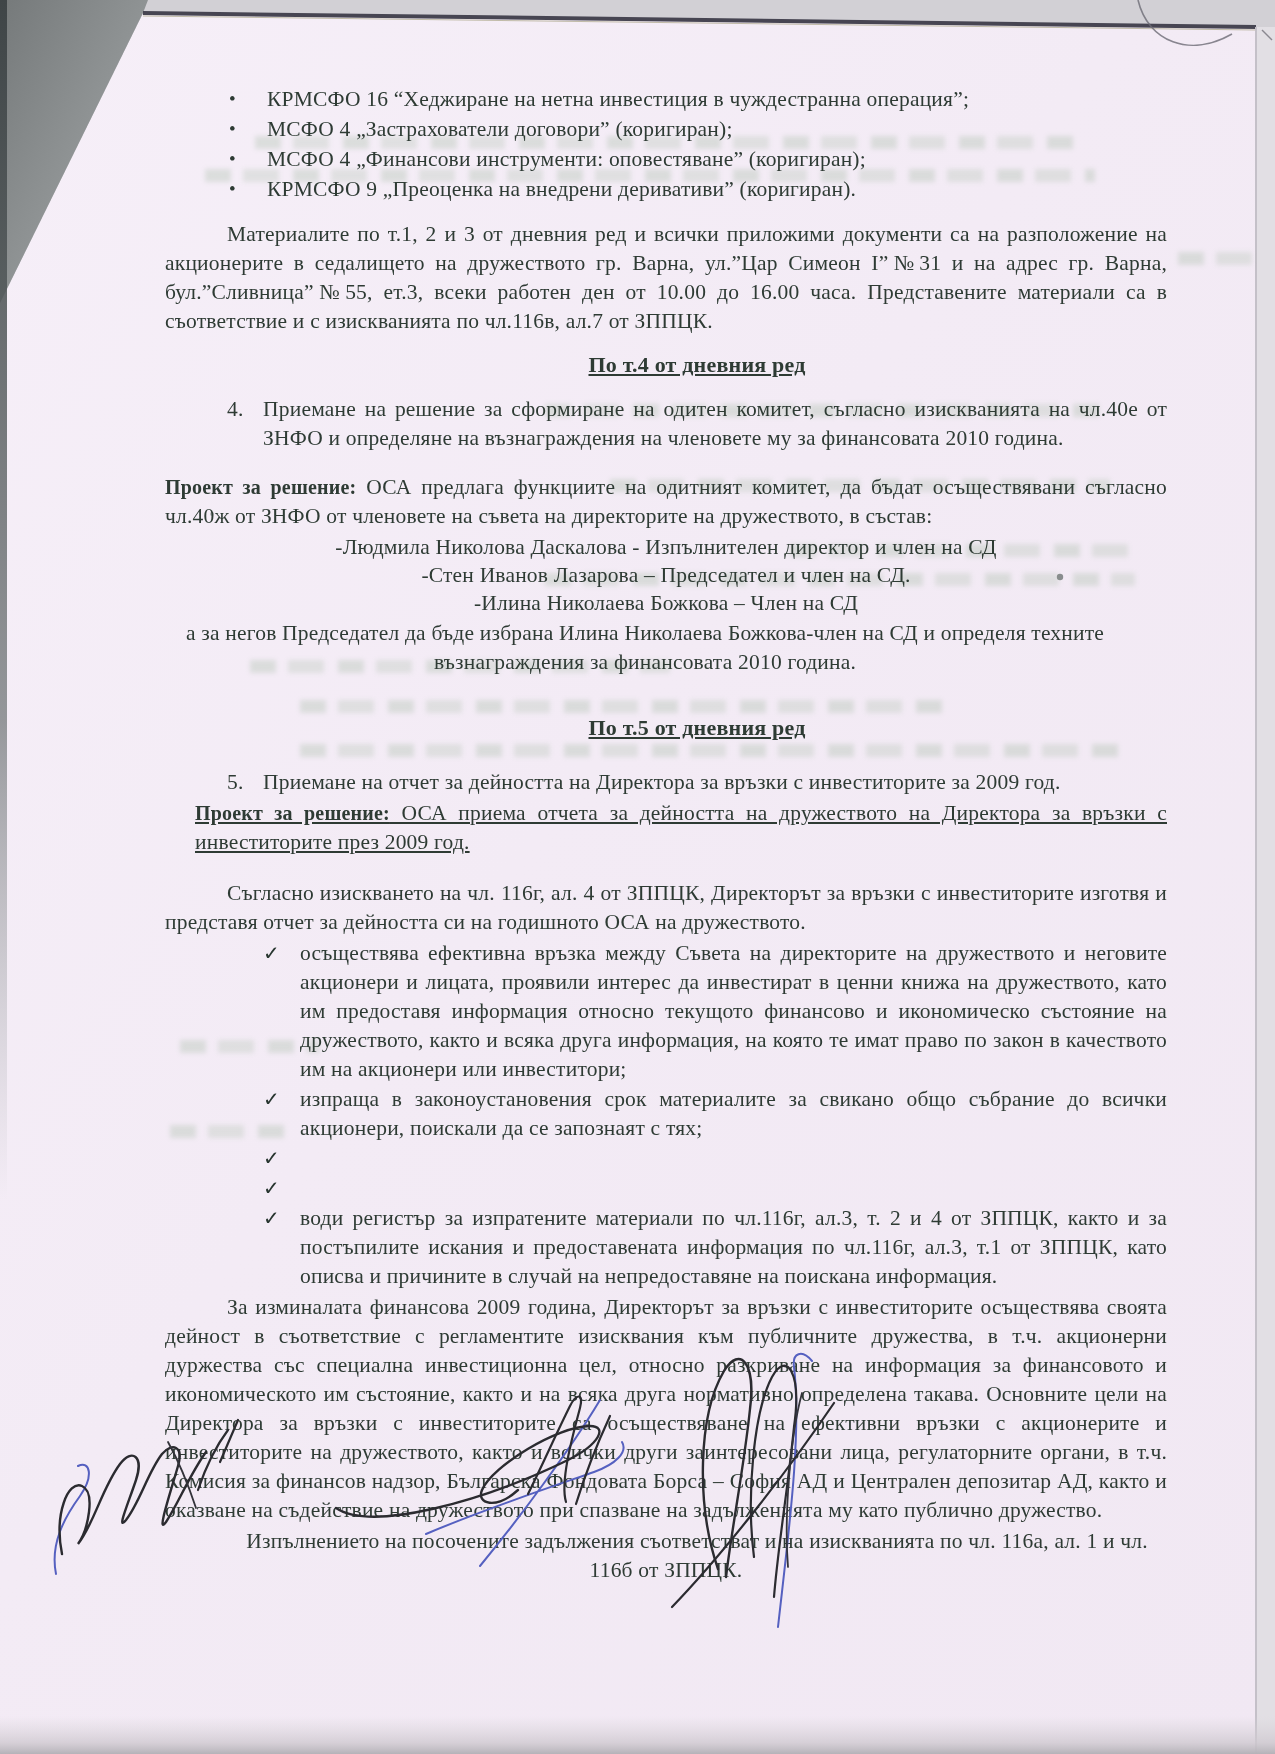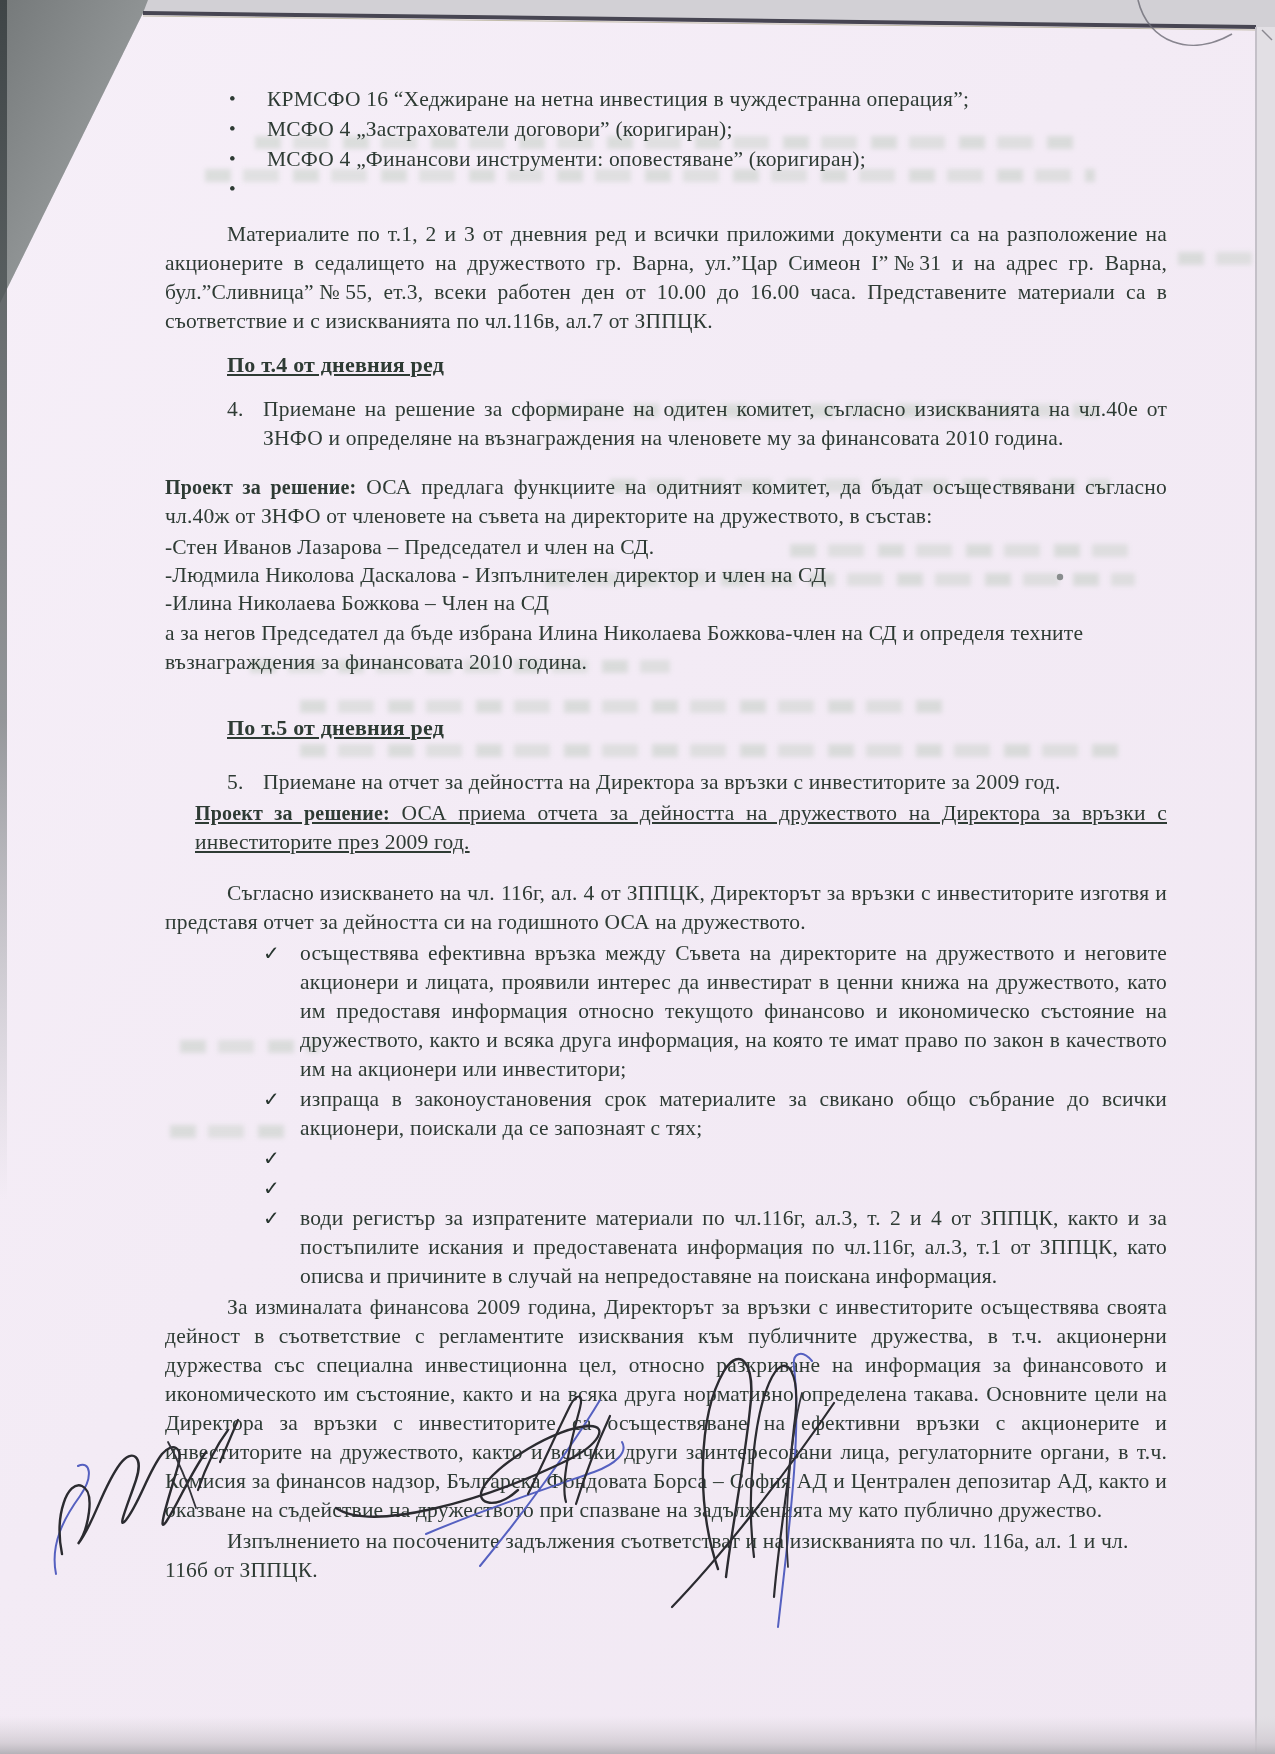--- a/index.html
+++ b/index.html
@@ -20,21 +20,21 @@
       rgba(122,160,120,0) 26px, rgba(122,160,120,0) 38px,
       rgba(122,160,120,.45) 38px, rgba(122,160,120,.45) 74px,
       rgba(122,160,120,0) 74px, rgba(122,160,120,0) 88px);
     filter:blur(2.5px);
     opacity:.38;
   }
   .content{
     position:absolute;left:165px;top:84px;width:1002px;z-index:3;
     font-size:21.5px;line-height:29px;letter-spacing:.2px;
   }
-  p{margin:0;}
+  p{margin:0;text-align:center;}
   .justify{text-align:justify;}
   .ind{text-indent:62px;}
   .bullet-list{list-style:none;margin:0 0 0 64px;padding:0;}
   .bullet-list li{display:flex;line-height:30px;}
   .bullet-glyph{width:38px;flex:none;font-size:19px;}
   .section-heading{
     font-weight:bold;text-decoration:underline;
     margin-left:62px;font-size:22px;
   }
   .agenda-item{display:flex;margin-left:62px;}
@@ -130,37 +130,38 @@
       <li>
         <span class="bullet-glyph">•</span>
         <span>МСФО 4 „Застрахователи договори” (коригиран);</span>
       </li>
       <li>
         <span class="bullet-glyph">•</span>
         <span>МСФО 4 „Финансови инструменти: оповестяване” (коригиран);</span>
       </li>
       <li>
         <span class="bullet-glyph">•</span>
+        <span>КРМСФО 9 „Преоценка на внедрени деривативи” (коригиран).</span>
       </li>
     </ul>
 
     <p class="justify ind m-top-16">Материалите по т.1, 2 и 3 от дневния ред и всички приложими документи са на разположение на акционерите в седалището на дружеството гр. Варна, ул.”Цар Симеон I”№31 и на адрес гр. Варна, бул.”Сливница”№55, ет.3, всеки работен ден от 10.00 до 16.00 часа. Представените материали са в съответствие и с изискванията по чл.116в, ал.7 от ЗППЦК.</p>
 
     <p class="section-heading m-top-14">По т.4 от дневния ред</p>
 
     <div class="agenda-item m-top-16">
       <span class="agenda-num">4.</span>
       <span class="justify">Приемане на решение за сформиране  на одитен комитет, съгласно изискванията на чл.40е от ЗНФО и определяне на възнаграждения на членовете му за финансовата 2010 година.</span>
     </div>
 
     <p class="justify decision m-top-20"><b>Проект за решение:</b><span> ОСА предлага функциите на одитният комитет, да бъдат осъществявани съгласно чл.40ж от ЗНФО от членовете на съвета на директорите на дружеството, в състав:</span></p>
 
     <div class="members m-top-2">
+      <p>-Людмила Николова Даскалова - Изпълнителен директор и член на СД</p>
       <p>-Стен Иванов Лазарова – Председател и член на СД.</p>
-      <p>-Людмила Николова Даскалова - Изпълнителен директор и член на СД</p>
       <p>-Илина Николаева Божкова – Член на СД</p>
     </div>
 
     <p class="closing m-top-2">а за негов Председател да бъде избрана Илина Николаева Божкова-член на СД и определя техните възнаграждения за финансовата 2010 година.</p>
 
     <p class="section-heading m-top-36">По т.5 от дневния ред</p>
 
     <div class="agenda-item m-top-26">
       <span class="agenda-num">5.</span>
       <span>Приемане на отчет за дейността на Директора за връзки с инвеститорите за 2009 год.</span>

